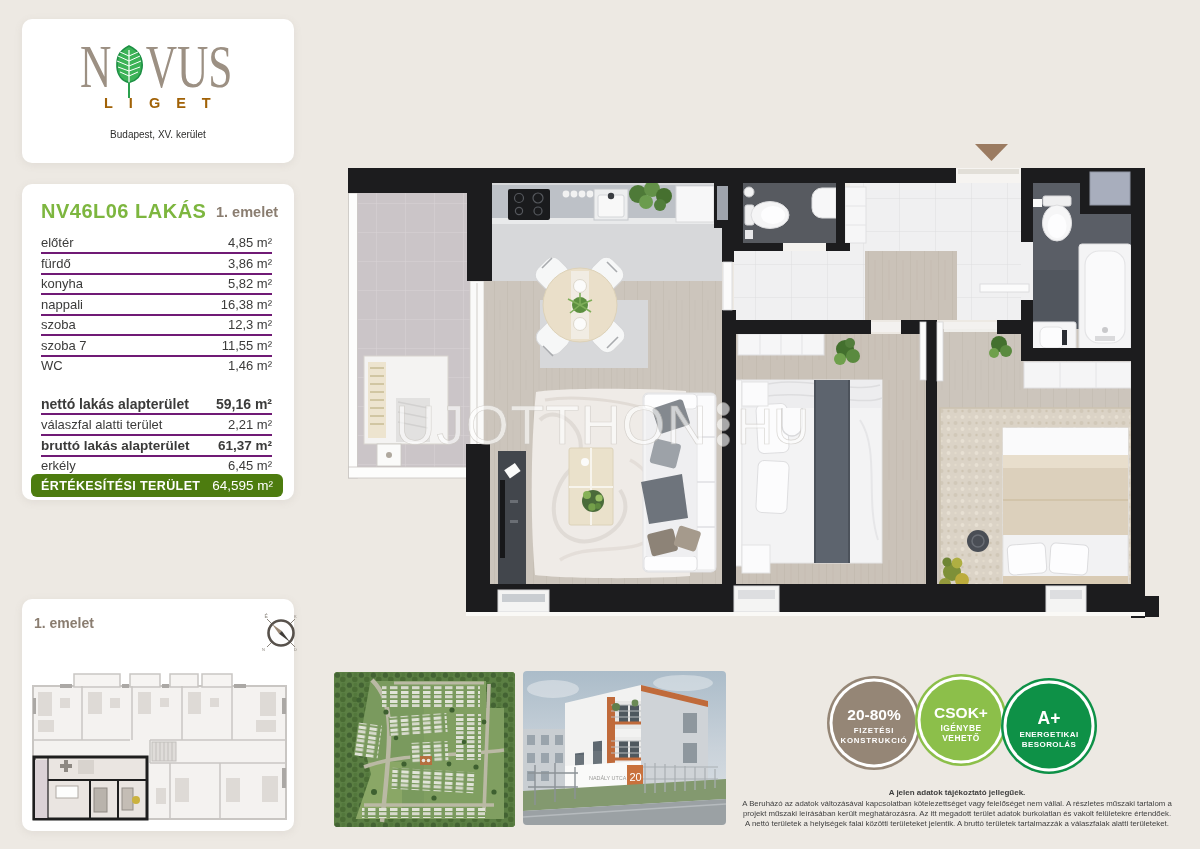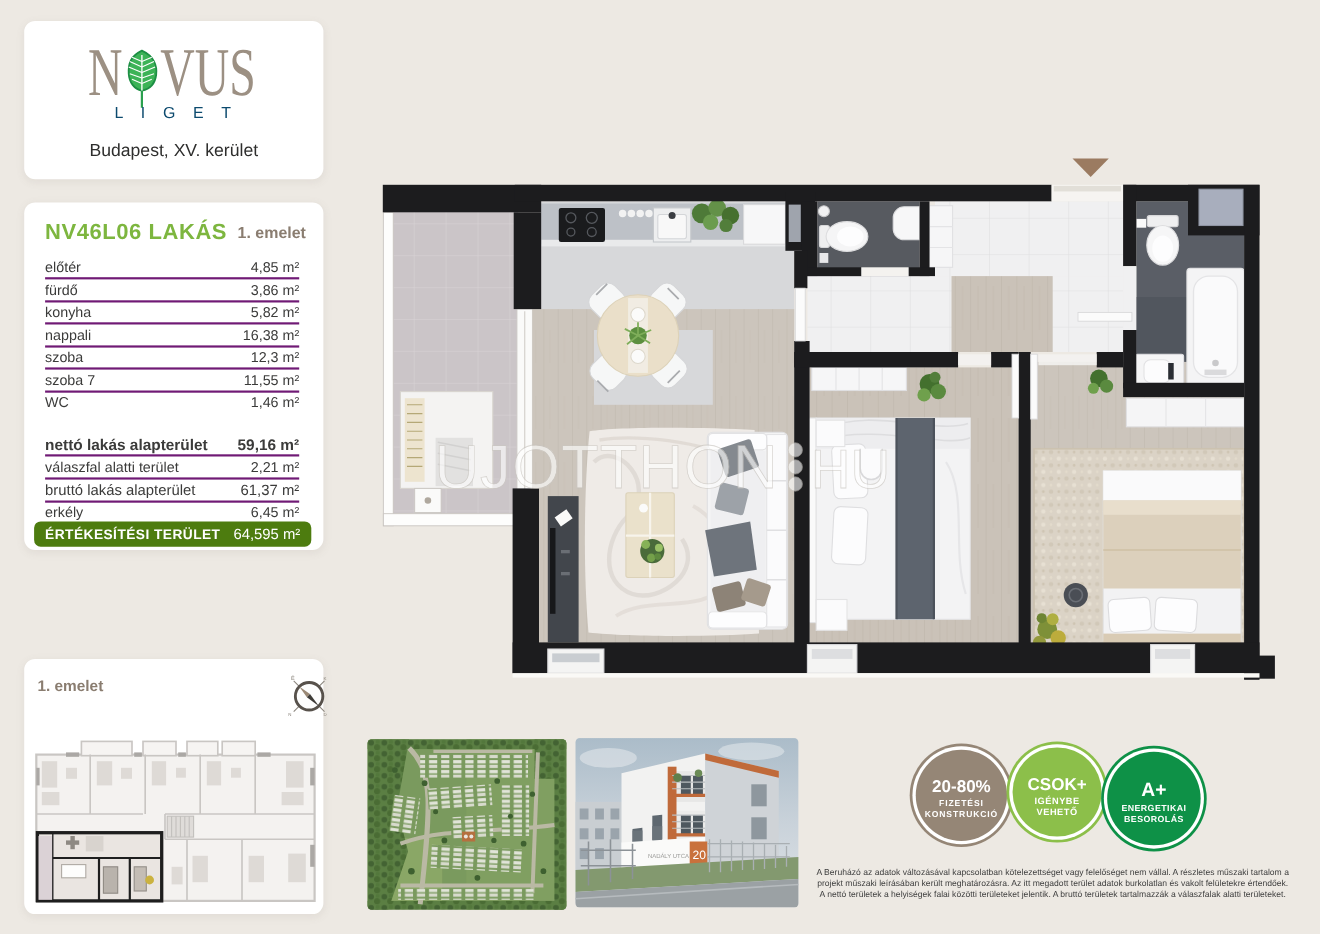--- a/index.html
+++ b/index.html
@@ -26,23 +26,23 @@
   <line x1="17" y1="27" x2="28" y2="23" stroke="#fff" stroke-width="1"></line>
   <line x1="17" y1="32" x2="26" y2="28" stroke="#fff" stroke-width="1"></line>
   <line x1="17" y1="12" x2="8" y2="8" stroke="#fff" stroke-width="1"></line>
   <line x1="17" y1="17" x2="6" y2="12" stroke="#fff" stroke-width="1"></line>
   <line x1="17" y1="22" x2="5" y2="17" stroke="#fff" stroke-width="1"></line>
   <line x1="17" y1="27" x2="6" y2="23" stroke="#fff" stroke-width="1"></line>
   <line x1="17" y1="32" x2="8" y2="28" stroke="#fff" stroke-width="1"></line>
   <line x1="17" y1="38.5" x2="17" y2="54" stroke="#2AA04E" stroke-width="2"></line>
 </svg>
 
-<div style="position:absolute;left:104px;top:95px;font-size:14.5px;font-weight:normal;letter-spacing:16px;color:#0c4a6e;white-space:nowrap">LIGET</div>
-
-<div style="position:absolute;left:22px;top:129px;width:272px;text-align:center;font-size:16px;color:#2E2E2D">Budapest, XV. kerület</div>
+<div style="position:absolute;left:104px;top:95px;font-size:14.5px;font-weight:bold;letter-spacing:16px;color:#a16207;white-space:nowrap">LIGET</div>
+
+<div style="position:absolute;left:22px;top:129px;width:272px;text-align:center;font-size:10px;color:#2E2E2D">Budapest, XV. kerület</div>
 
 <div class="card" style="left:22px;top:184px;width:272px;height:316px"></div>
 
 <div style="position:absolute;left:41px;top:200px;font-size:20px;font-weight:bold;color:#7DB63F;letter-spacing:.5px">NV46L06 LAKÁS</div>
 
 <div style="position:absolute;left:216px;top:204px;font-size:14.5px;font-weight:bold;color:#8A7D70">1. emelet</div>
 
 <div style="position:absolute;left:22px;top:232px;width:272px">
 
   <div class="row" style="top:0">
@@ -83,21 +83,21 @@
   <div class="row" style="top:161px;font-weight:bold;font-size:14px">
       <span>nettó lakás alapterület</span>
       <span class="v">59,16 m²</span>
     </div>
 
   <div class="row" style="top:182px">
       <span>válaszfal alatti terület</span>
       <span class="v">2,21 m²</span>
     </div>
 
-  <div class="row" style="top:202.5px;font-weight:normal;font-size:13.5px">
+  <div class="row" style="top:202.5px;font-weight:bold;font-size:13.5px">
       <span>bruttó lakás alapterület</span>
       <span class="v">61,37 m²</span>
     </div>
 
   <div class="row nb" style="top:223px">
       <span>erkély</span>
       <span class="v">6,45 m²</span>
     </div>
 </div>
 
@@ -711,14 +711,15 @@
 <svg style="position:absolute;left:1000px;top:677px" width="98" height="99" viewBox="0 0 98 99">
   <circle cx="49" cy="49" r="48" fill="#0E9147"></circle>
   <circle cx="49" cy="49" r="45.5" fill="#fff"></circle>
   <circle cx="49" cy="49" r="42.5" fill="#0E9147"></circle>
   <text x="49" y="47" text-anchor="middle" font-size="17.5" font-weight="bold" fill="#fff" font-family="Liberation Sans">A+</text>
   <text x="49" y="60" text-anchor="middle" font-size="8" font-weight="bold" letter-spacing=".4" fill="#fff" font-family="Liberation Sans">ENERGETIKAI</text>
   <text x="49" y="70" text-anchor="middle" font-size="8" font-weight="bold" letter-spacing=".4" fill="#fff" font-family="Liberation Sans">BESOROLÁS</text>
 </svg>
 
 <div style="position:absolute;left:726px;top:788px;width:462px;text-align:center;color:#3E3E3E;white-space:nowrap">
+  <div style="font-size:8px;font-weight:bold;margin-bottom:2px">A jelen adatok tájékoztató jellegűek.</div>
   <div style="font-size:7.8px;line-height:10px">A Beruházó az adatok változásával kapcsolatban kötelezettséget vagy felelőséget nem vállal. A részletes műszaki tartalom a<br>projekt műszaki leírásában került meghatározásra. Az itt megadott terület adatok burkolatlan és vakolt felületekre értendőek.<br>A nettó területek a helyiségek falai közötti területeket jelentik. A bruttó területek tartalmazzák a válaszfalak alatti területeket.</div>
 </div>
 
 </body></html>

